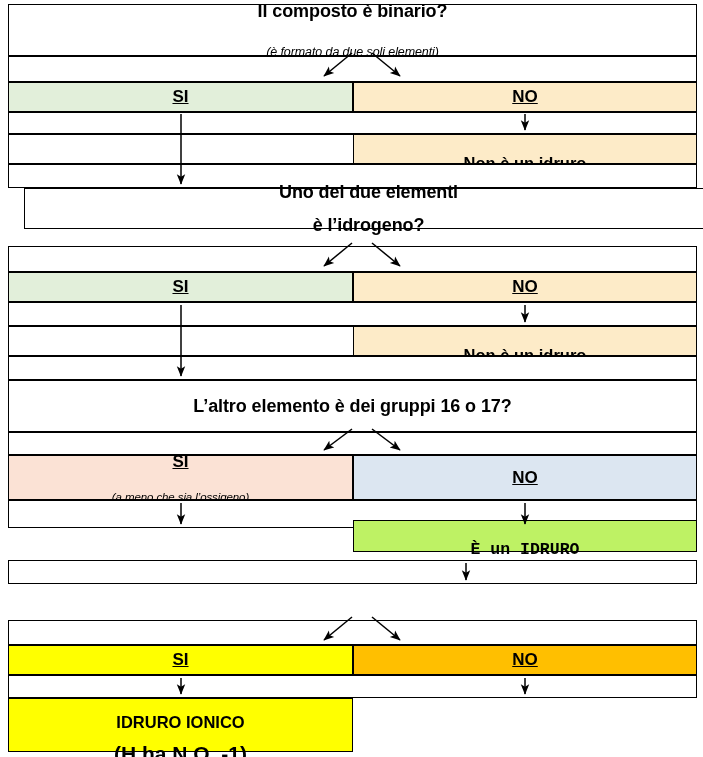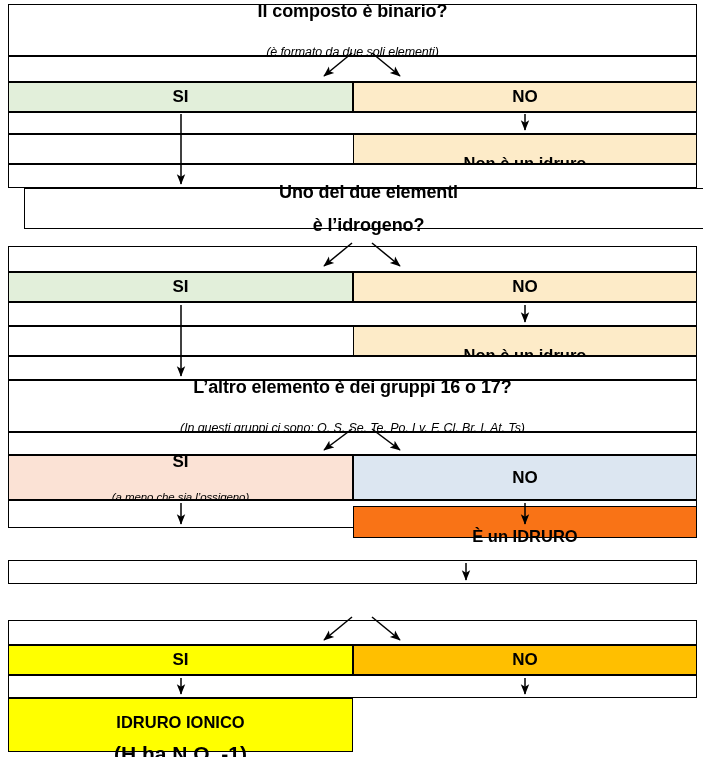--- a/index.html
+++ b/index.html
@@ -47,20 +47,21 @@
   .q-sub {
     font-size: 12.5px;
     font-style: italic;
     font-weight: normal;
     margin-top: 16px;
     letter-spacing: -0.1px;
   }
   .ans {
     font-size: 17px;
     font-weight: bold;
+    text-decoration: underline;
   }
   .ans-sub {
     font-size: 11.5px;
     font-style: italic;
     font-weight: normal;
     margin-top: 12px;
     letter-spacing: -0.1px;
   }
   .res {
     font-size: 16.5px;
@@ -136,36 +137,35 @@
 
   <div class="cell" style="left:353px; top:326px; width:344px; height:30px; background:#FDEBC8;">
     <div class="res">Non è un idruro</div>
   </div>
   <div class="cell plain" style="left:8px; top:326px; width:345px; height:30px; border-right:none;"></div>
 
   <div class="cell plain" style="left:8px; top:356px; width:689px; height:24px;"></div>
 
   <div class="cell plain" style="left:8px; top:380px; width:689px; height:52px;">
     <div class="q-title">L’altro elemento è dei gruppi 16 o 17?</div>
-    <div class="q-sub"><span>(In questi gruppi ci sono: O, S, Se, Te, Po, </span><span class="sp">Lv</span><span>, F, Cl, Br, I, At, </span><span class="sp">Ts</span><span>)</span></div>
   </div>
 
   <div class="cell plain" style="left:8px; top:432px; width:689px; height:23px;"></div>
 
   <div class="cell" style="left:8px; top:455px; width:345px; height:45px; background:#FBE2D5;">
     <div class="ans">SI</div>
     <div class="ans-sub">(a meno che sia l’ossigeno)</div>
   </div>
   <div class="cell" style="left:353px; top:455px; width:344px; height:45px; background:#DCE6F1;">
     <div class="ans">NO</div>
   </div>
 
   <div class="cell plain" style="left:8px; top:500px; width:689px; height:28px;"></div>
 
-  <div class="cell" style="left:353px; top:506px; width:344px; height:32px; background:#f97316;">
+  <div class="cell" style="left:353px; top:520px; width:344px; height:32px; background:#bef264;font-family:Liberation Mono, monospace;">
     <div class="res">È un IDRURO</div>
   </div>
 
   <div class="cell plain" style="left:8px; top:560px; width:689px; height:24px;"></div>
 
 
   <div class="cell plain" style="left:8px; top:620px; width:689px; height:25px;"></div>
 
   <div class="cell" style="left:8px; top:645px; width:345px; height:30px; background:#FFFF00;">
     <div class="ans">SI</div>

